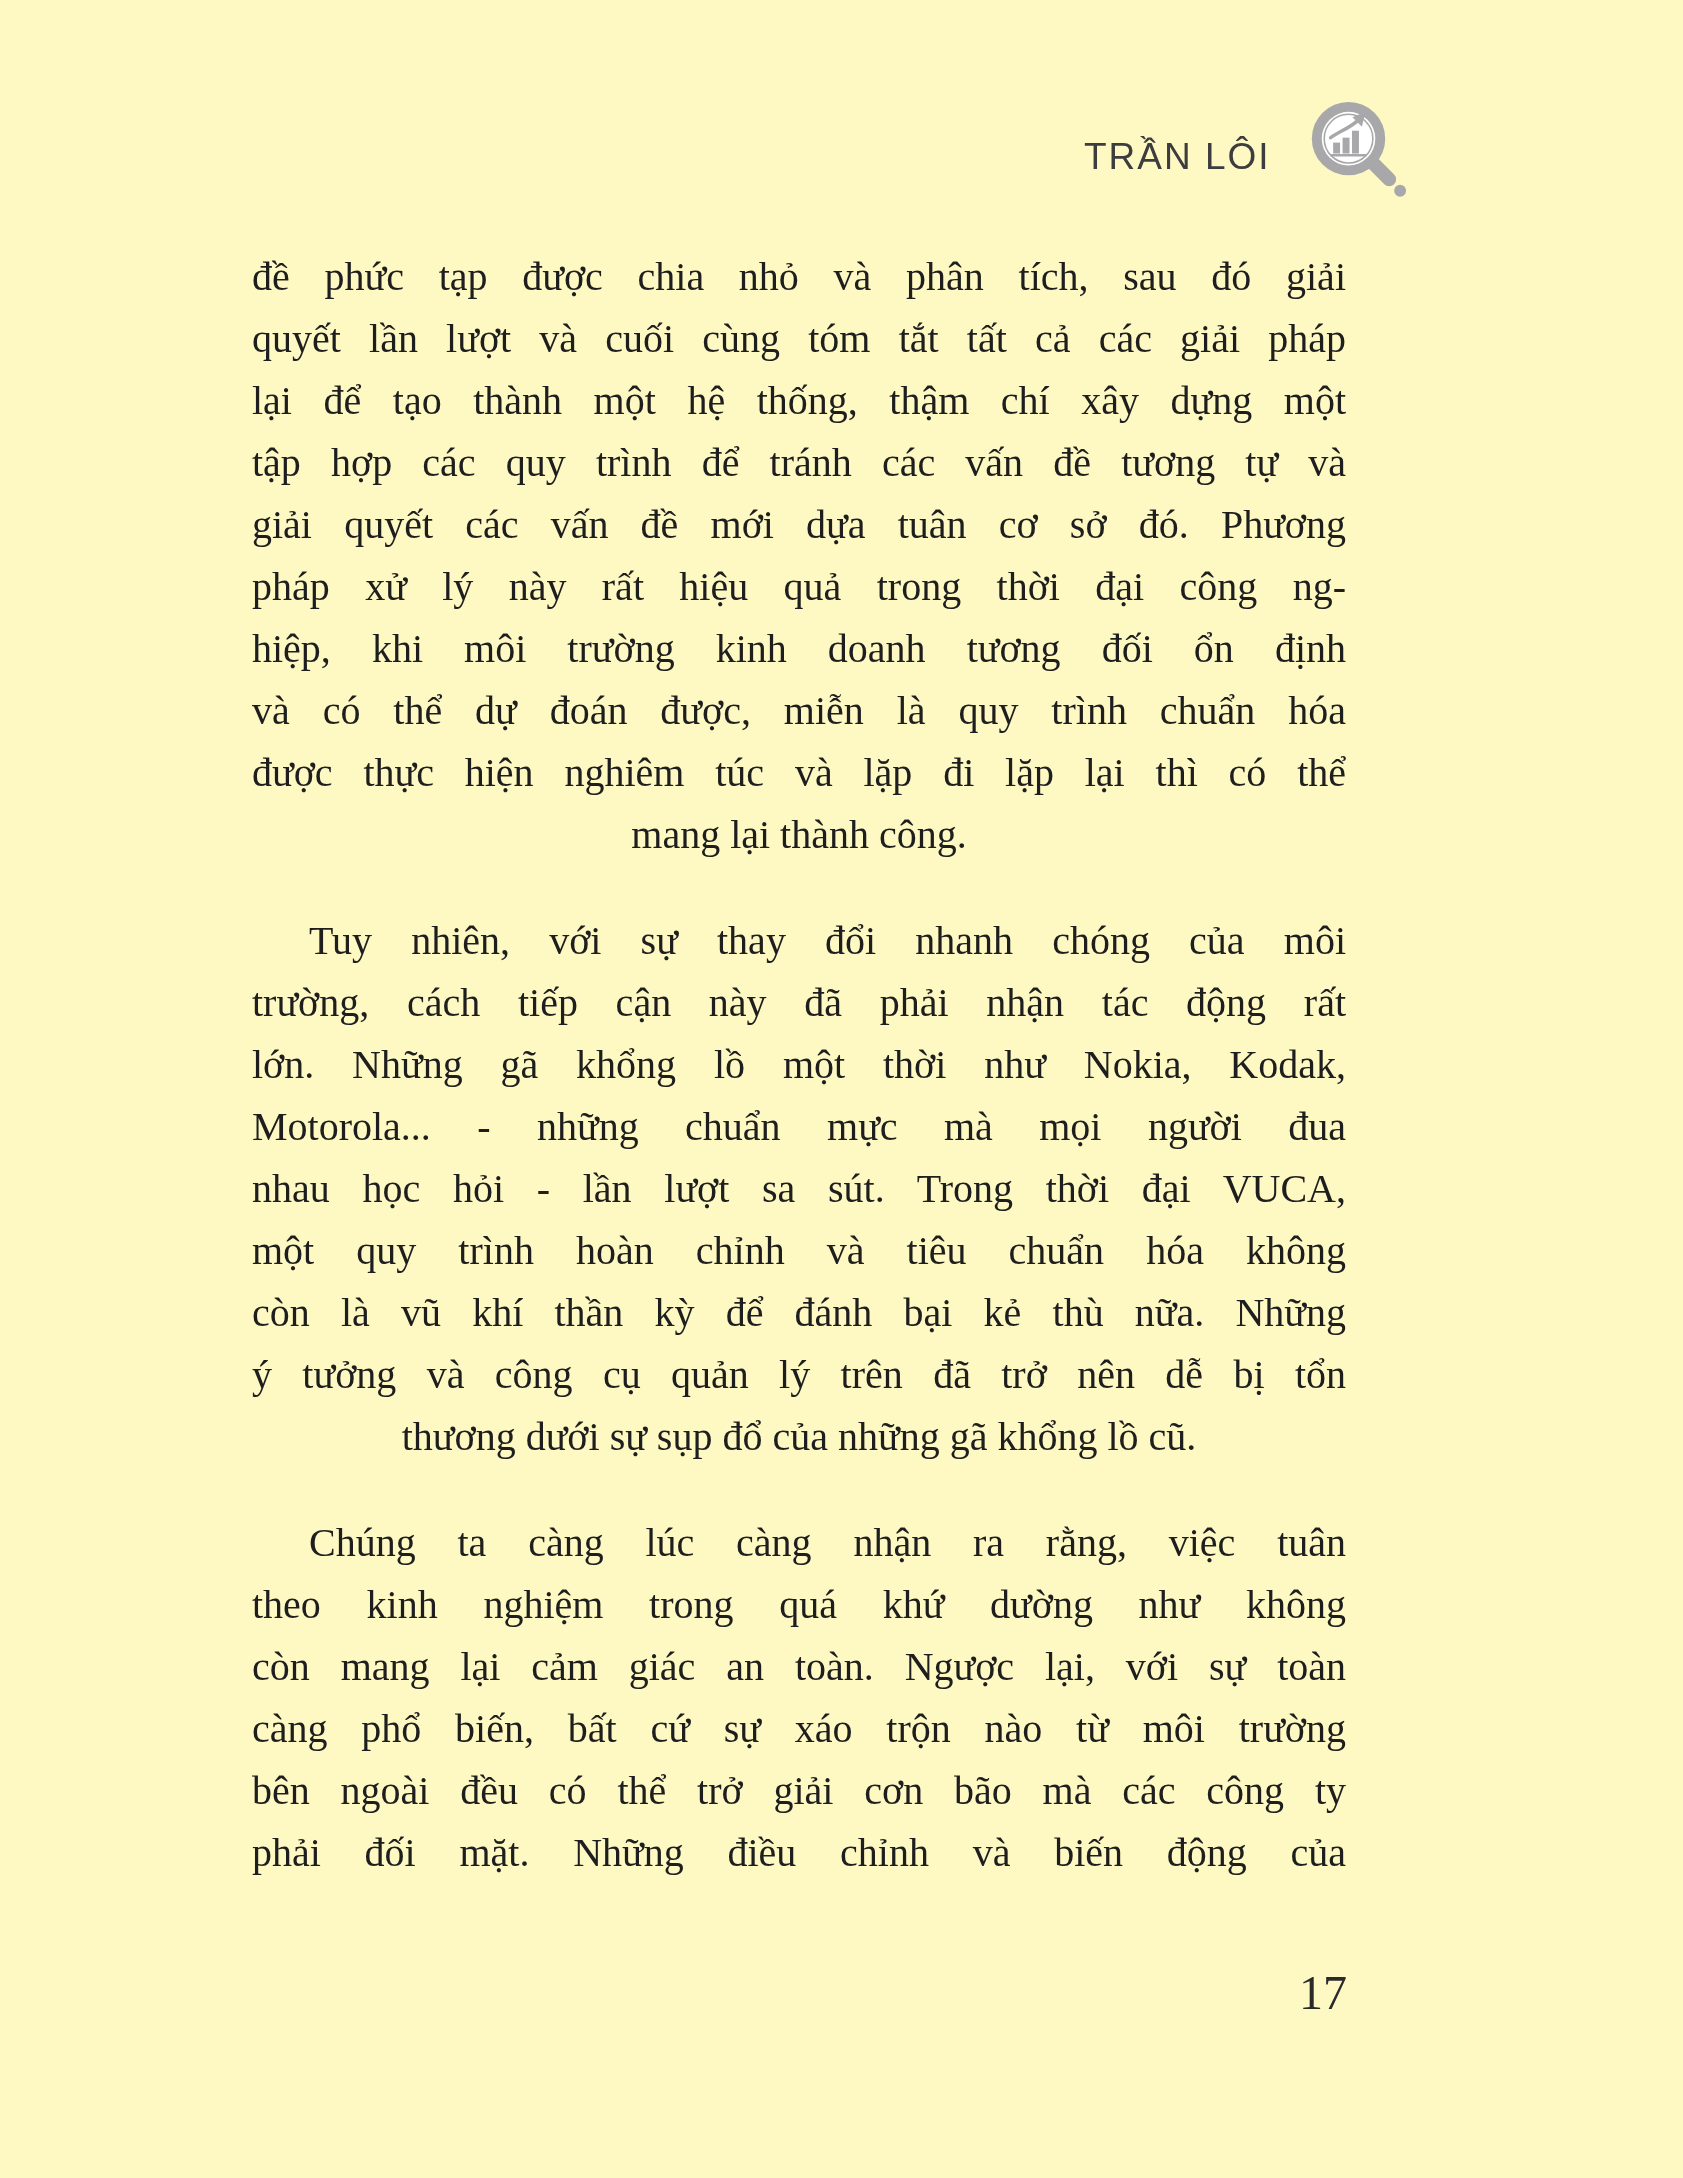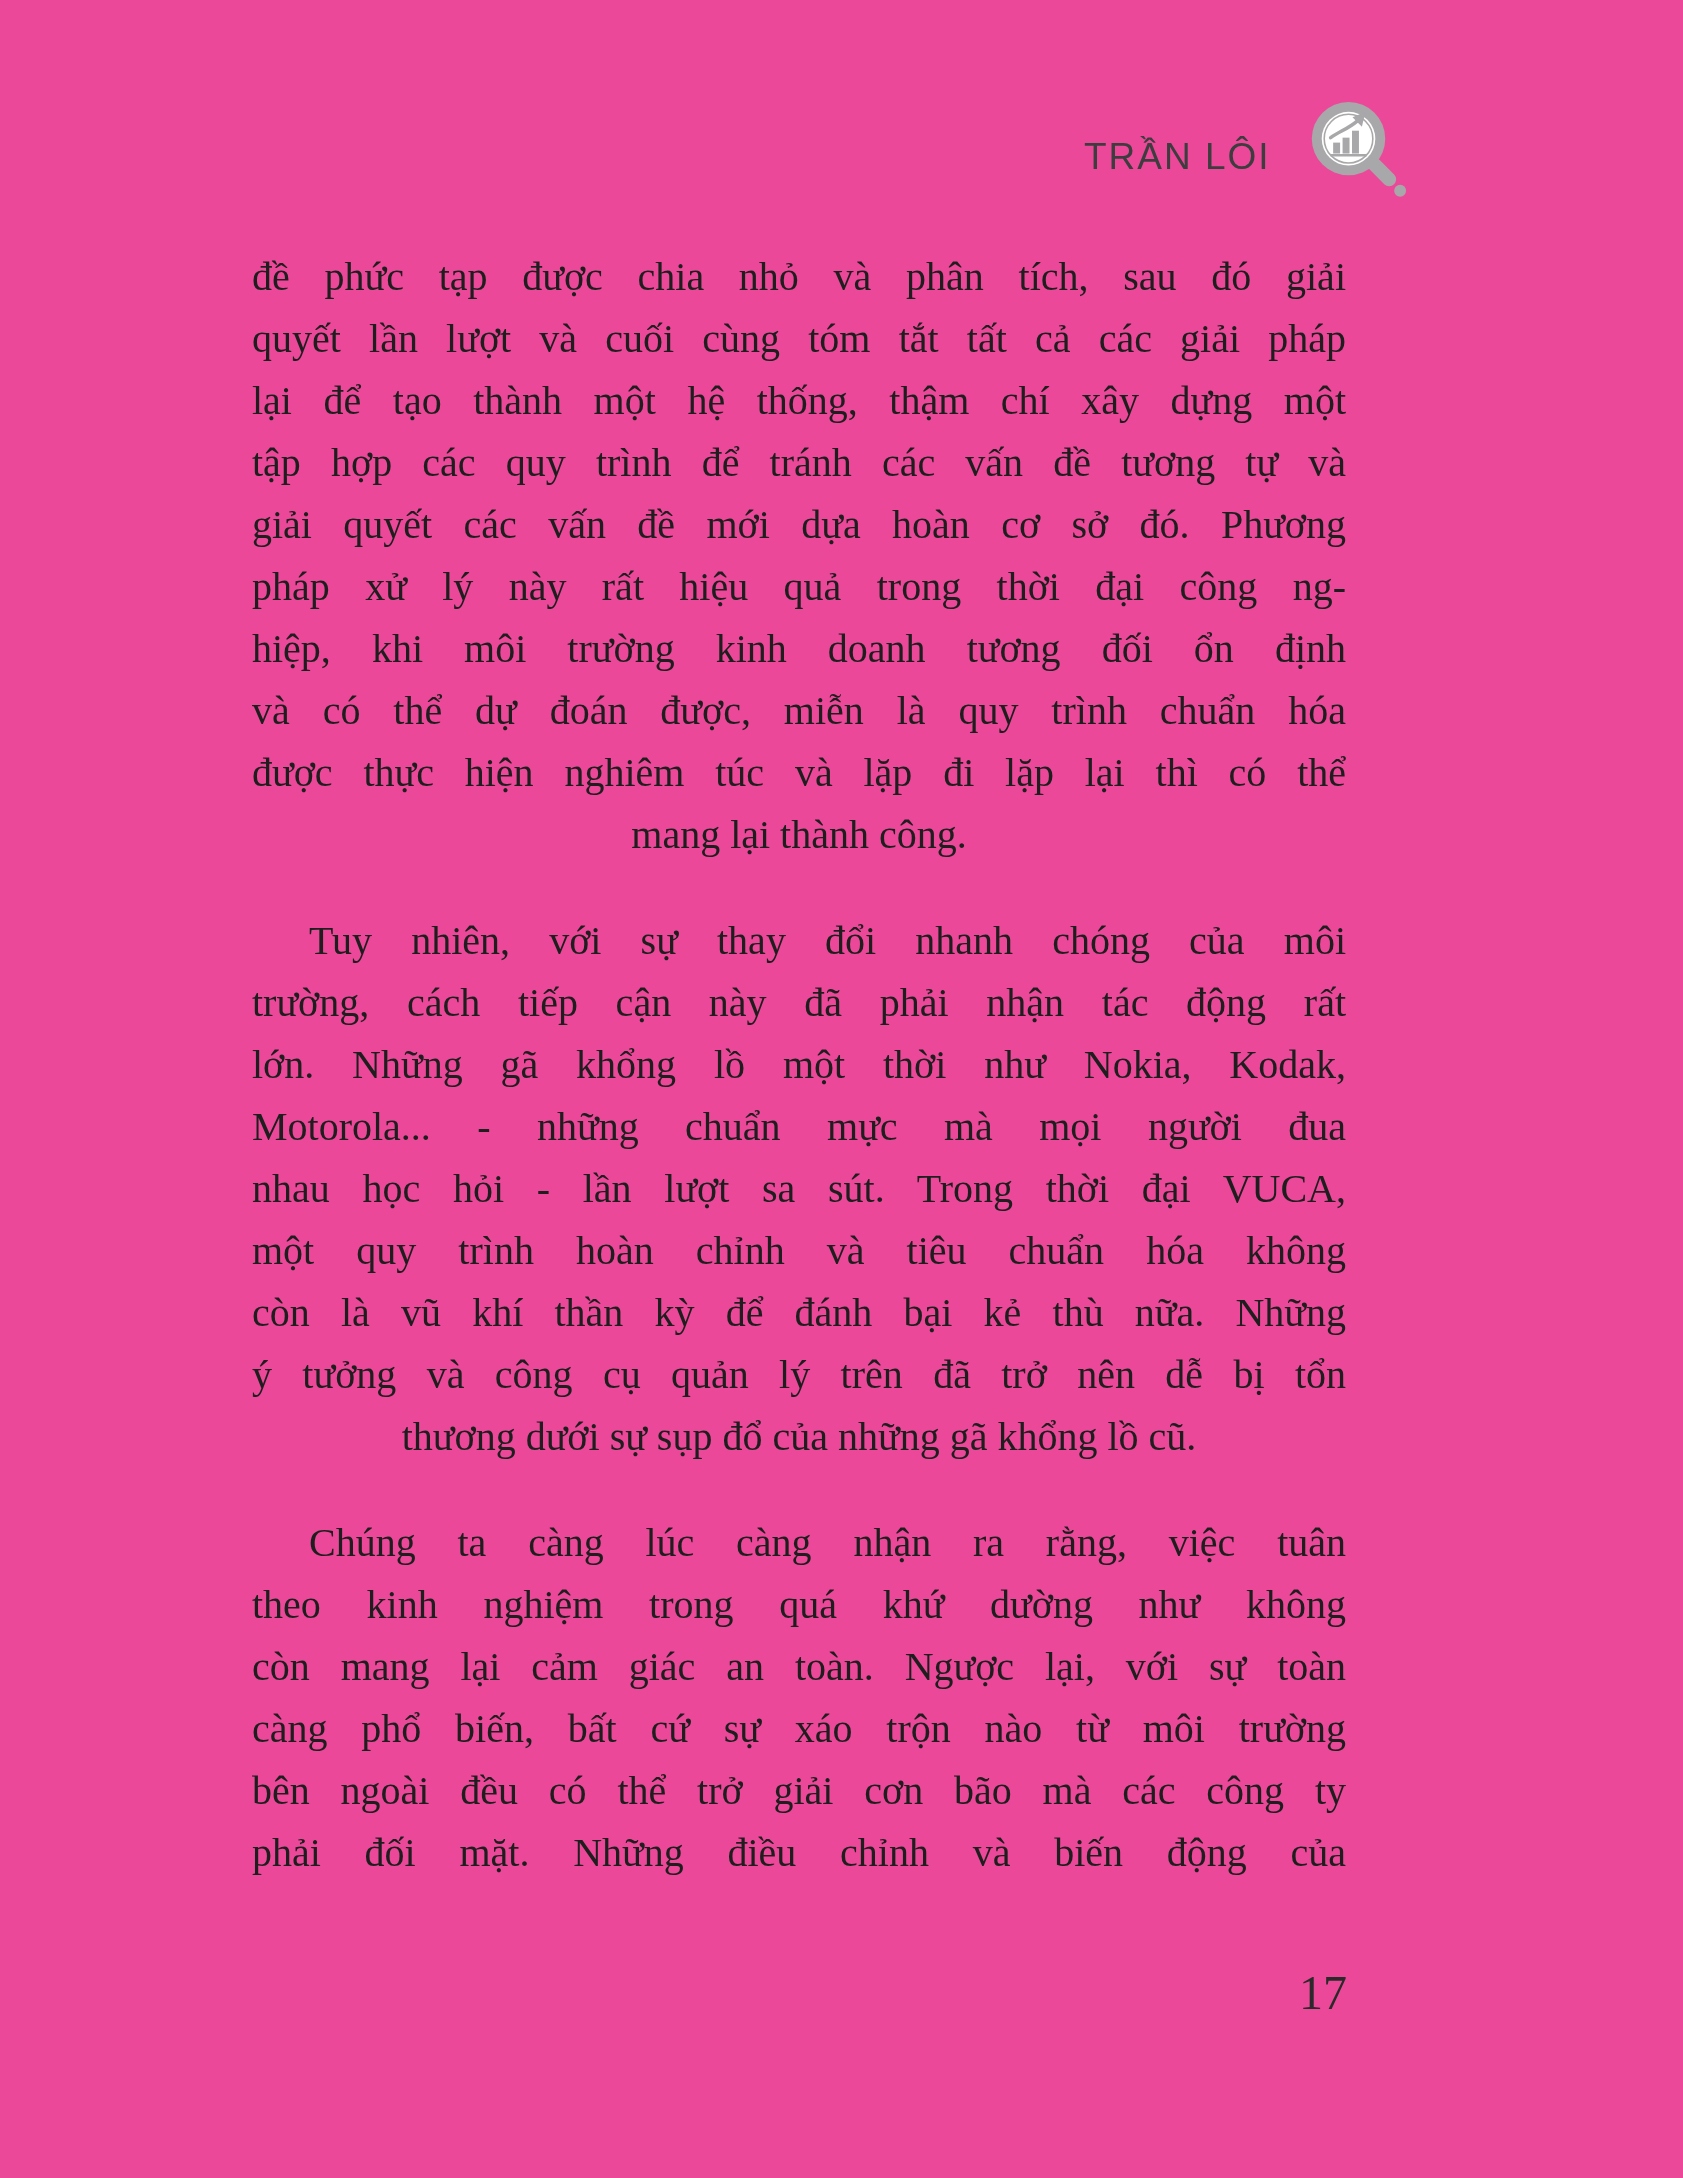--- a/index.html
+++ b/index.html
@@ -4,21 +4,21 @@
 <style>
   html, body {
     margin: 0;
     padding: 0;
     background: #ffffff;
   }
   .page {
     position: relative;
     width: 1683px;
     height: 2178px;
-    background: #ec4899;
+    background: #fef9c3;
     overflow: hidden;
     font-family: "Liberation Serif", "DejaVu Serif", serif;
   }
 
   
   .header {
     position: absolute;
     left: 1084px;
     top: 97px;
     height: 119px;
@@ -95,21 +95,21 @@
       <circle cx="114" cy="104.5" r="6" fill="#a8a8aa"></circle>
     </svg>
   </div>
 
   <div class="body-text" id="body-text">
       <div class="paragraph">
         <div class="line justify">đề phức tạp được chia nhỏ và phân tích, sau đó giải</div>
         <div class="line justify">quyết lần lượt và cuối cùng tóm tắt tất cả các giải pháp</div>
         <div class="line justify">lại để tạo thành một hệ thống, thậm chí xây dựng một</div>
         <div class="line justify">tập hợp các quy trình để tránh các vấn đề tương tự và</div>
-        <div class="line justify">giải quyết các vấn đề mới dựa hoàn cơ sở đó. Phương</div>
+        <div class="line justify">giải quyết các vấn đề mới dựa tuân cơ sở đó. Phương</div>
         <div class="line justify">pháp xử lý này rất hiệu quả trong thời đại công ng-</div>
         <div class="line justify">hiệp, khi môi trường kinh doanh tương đối ổn định</div>
         <div class="line justify">và có thể dự đoán được, miễn là quy trình chuẩn hóa</div>
         <div class="line justify">được thực hiện nghiêm túc và lặp đi lặp lại thì có thể</div>
         <div class="line">mang lại thành công.</div>
       </div>
       <div class="paragraph">
         <div class="line justify indent">Tuy nhiên, với sự thay đổi nhanh chóng của môi</div>
         <div class="line justify">trường, cách tiếp cận này đã phải nhận tác động rất</div>
         <div class="line justify">lớn. Những gã khổng lồ một thời như Nokia, Kodak,</div>

